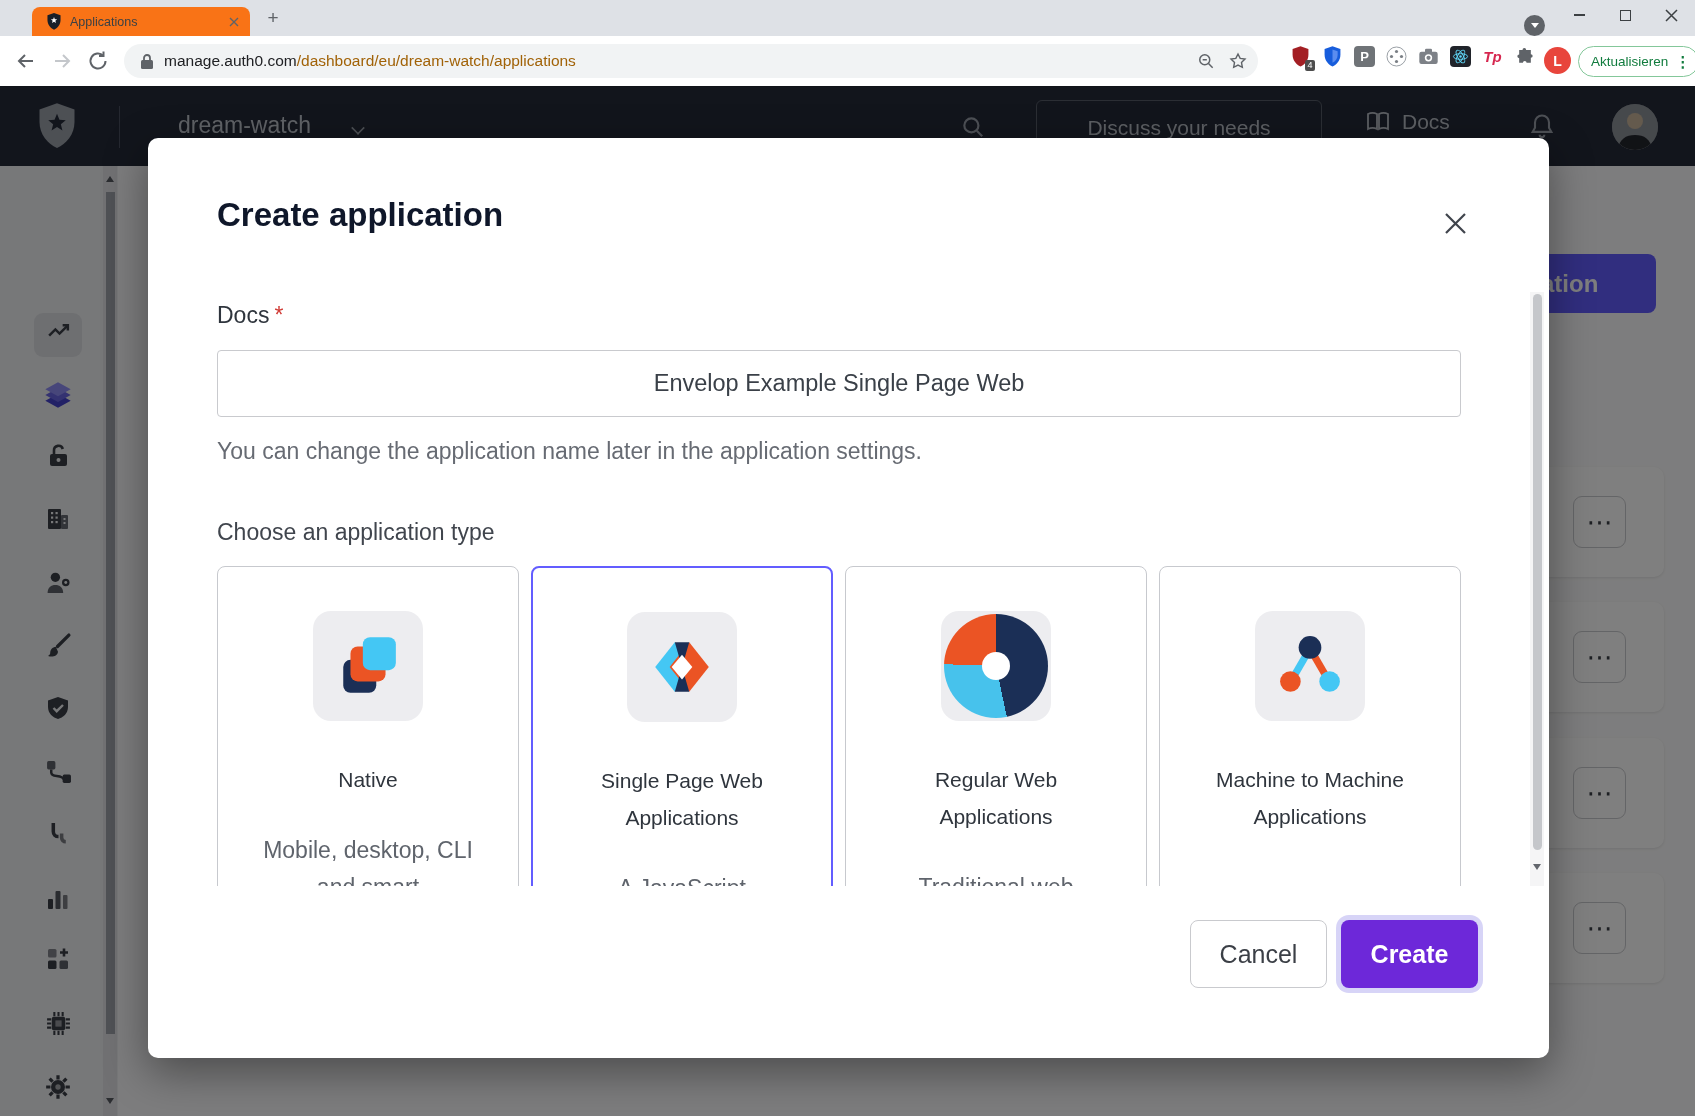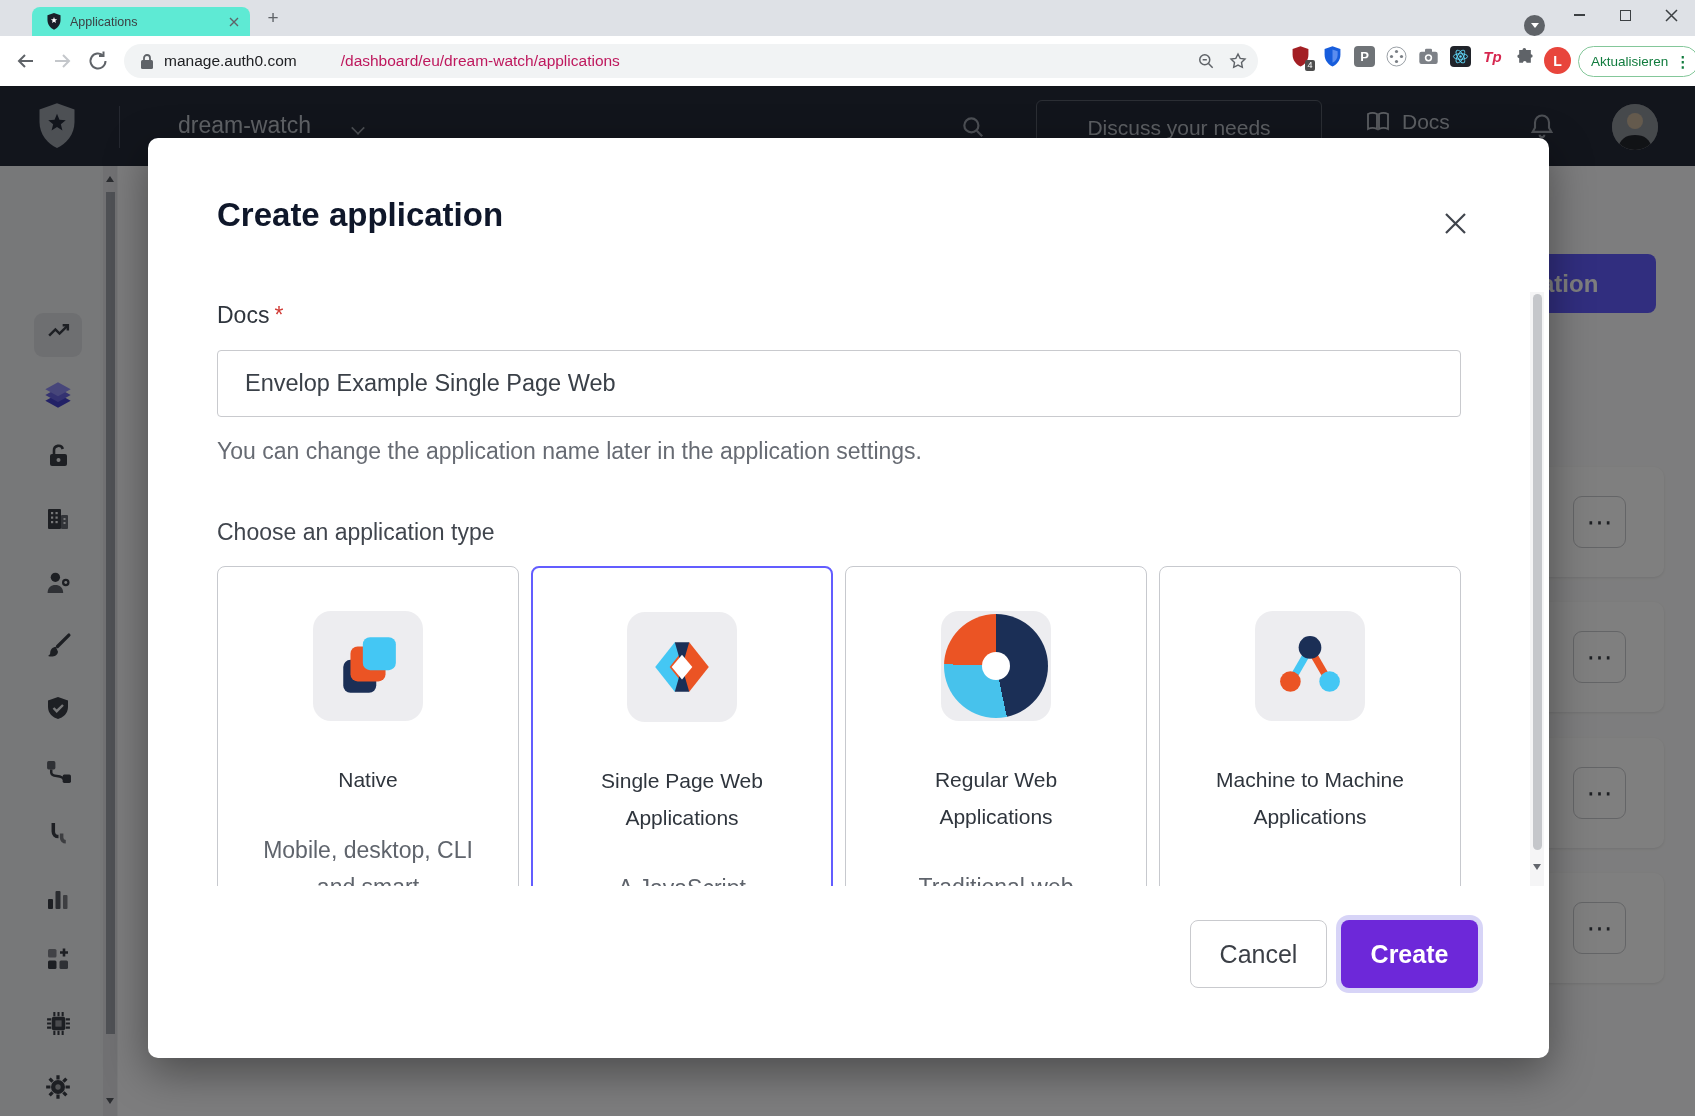--- a/index.html
+++ b/index.html
@@ -2,37 +2,37 @@
 <html><head>
 <meta charset="utf-8">
 <style>
   * { margin:0; padding:0; box-sizing:border-box; }
   body { font-family:"Liberation Sans", sans-serif; background:#000; }
   #screen { position:relative; width:1695px; height:1116px; overflow:hidden; background:#fff; }
   .abs { position:absolute; }
 
   
   #titlebar { position:absolute; left:0; top:0; width:1695px; height:36px; background:#dee1e6; z-index:20; }
-  #tab { position:absolute; left:32px; top:7px; width:218px; height:29px; background:#5eead4; border-radius:8px 8px 0 0; display:flex; align-items:center; padding:0 8px; }
+  #tab { position:absolute; left:32px; top:7px; width:218px; height:29px; background:#f97316; border-radius:8px 8px 0 0; display:flex; align-items:center; padding:0 8px; }
   #tab .fav { width:16px; height:17px; margin:0 8px 0 6px; flex:0 0 auto; }
   #tab .t { font-size:12.5px; color:#3c4043; flex:1; white-space:nowrap; overflow:hidden; }
   .tab-close { width:16px; height:16px; display:flex; align-items:center; justify-content:center; border-radius:50%; }
   #new-tab { position:absolute; left:260px; top:5px; width:26px; height:26px; color:#5f6368; font-size:19px; display:flex; align-items:center; justify-content:center; }
   #tabsearch { position:absolute; left:1524px; top:15px; width:21px; height:21px; border-radius:50%; background:#5f6368; display:flex; align-items:center; justify-content:center; }
   #tabsearch .tri { width:0; height:0; border-left:4px solid transparent; border-right:4px solid transparent; border-top:5px solid #fff; }
   .winbtn { position:absolute; top:0; width:40px; height:30px; display:flex; align-items:center; justify-content:center; color:#3c4043; }
   #win-min .bar { width:11px; height:1.6px; background:#3c4043; }
   #win-max .box { width:11px; height:11px; border:1.6px solid #3c4043; }
 
   #toolbar { position:absolute; left:0; top:36px; width:1695px; height:50px; background:#fff; z-index:20; box-shadow:0 1px 0 rgba(0,0,0,.08); }
   .tb-ic { position:absolute; top:13px; width:24px; height:24px; color:#5f6368; }
   #omnibox { position:absolute; left:124px; top:8px; width:1134px; height:34px; border-radius:17px; background:#f1f3f4; display:flex; align-items:center; }
   #omnibox .lock { margin:0 10px 0 16px; }
   #url { font-size:15.5px; white-space:nowrap; }
-  #url .dom { color:#202124; } #url .path { color:#be185d;margin-left:44px; }
+  #url .dom { color:#202124; } #url .path { color:#a16207; }
   #omni-right { position:absolute; right:10px; top:7px; display:flex; gap:12px; }
   #ext-row { position:absolute; left:1290px; top:10px; display:flex; gap:11px; align-items:center; }
   .ext { width:21px; height:21px; position:relative; display:flex; align-items:center; justify-content:center; }
   .badge { position:absolute; right:-4px; bottom:-4px; background:#4d4d4d; color:#fff; font-size:9px; padding:0 2.5px; border-radius:2px; line-height:11px; }
   #tp { color:#d6274f; font-weight:bold; font-size:15px; font-style:italic; }
   #chrome-avatar { position:absolute; left:1544px; top:11px; width:27px; height:27px; border-radius:50%; background:#e8453c; color:#fff; font-size:14px; font-weight:bold; display:flex; align-items:center; justify-content:center; }
   #update-pill { position:absolute; left:1578px; top:10px; height:31px; border:1.5px solid #84c79a; border-radius:16px; background:#fff; display:flex; align-items:center; padding:0 8px 0 12px; gap:7px; color:#107b3d; }
   #update-pill .lbl { font-size:13.5px; }
   #update-pill .kd { font-size:15px; font-weight:bold; }
 
@@ -61,21 +61,21 @@
 
   #overlay { position:absolute; left:0; top:86px; width:1695px; height:1030px; background:rgba(0,0,0,.5); z-index:5; }
 
   
   #modal { position:absolute; left:148px; top:138px; width:1401px; height:920px; background:#fff; border-radius:10px; z-index:10; box-shadow:0 14px 44px rgba(0,0,0,.4); }
   #modal-body { position:absolute; left:0; top:0; width:1401px; height:748px; overflow:hidden; border-radius:10px 10px 0 0; }
   #m-title { position:absolute; left:69px; top:58px; font-size:33px; font-weight:700; color:#0f172a;text-align:right; }
   #m-close { position:absolute; left:1284px; top:62px; width:46px; height:46px; display:flex; align-items:center; justify-content:center; color:#3f444c; }
   #name-label { position:absolute; left:69px; top:164px; font-size:23px; color:#2f353d; }
   #name-label .req { color:#d03b36; margin-left:5px; }
-  #name-input { position:absolute; left:69px; top:212px; width:1244px; height:67px; border:1px solid #c9cace; border-radius:4px; font-family:inherit; font-size:23.5px; color:#3a4048; padding:0 27px; outline:none; }
+  #name-input { position:absolute; left:69px; top:212px; width:1244px; height:67px; border:1px solid #c9cace; border-radius:4px; font-family:inherit; font-size:23.5px; color:#3a4048; padding:0 27px; outline:none;text-align:center; }
   #name-help { position:absolute; left:69px; top:300px; font-size:23px; color:#676b73; }
   #choose-label { position:absolute; left:69px; top:381px; font-size:23px; color:#40454d; }
   #cards { position:absolute; left:69px; top:428px; width:1246px; height:480px; }
   .card { position:absolute; top:0; width:302px; height:470px; border:1.6px solid #c7c9ce; border-radius:8px; background:#fff; }
   .card.selected { border:2.6px solid #635dff; }
   .tile { width:110px; height:110px; margin:44px auto 0; background:#ededf0; border-radius:18px; display:flex; align-items:center; justify-content:center; }
   .card-title { margin:40px auto 0; max-width:215px; text-align:center; font-size:21px; line-height:37px; color:#2f353d; }
   .card-desc { margin:34px auto 0; max-width:215px; text-align:center; font-size:23px; line-height:37px; color:#5f646c; }
   .donut { width:104px; height:104px; border-radius:50%; position:relative; background:conic-gradient(#1b2f56 0deg 168deg, #47c2ec 168deg 272deg, #eb5424 272deg 360deg); }
   .donut::after { content:""; position:absolute; left:38px; top:38px; width:28px; height:28px; background:#ededf0; border-radius:50%; background:#fff; }

